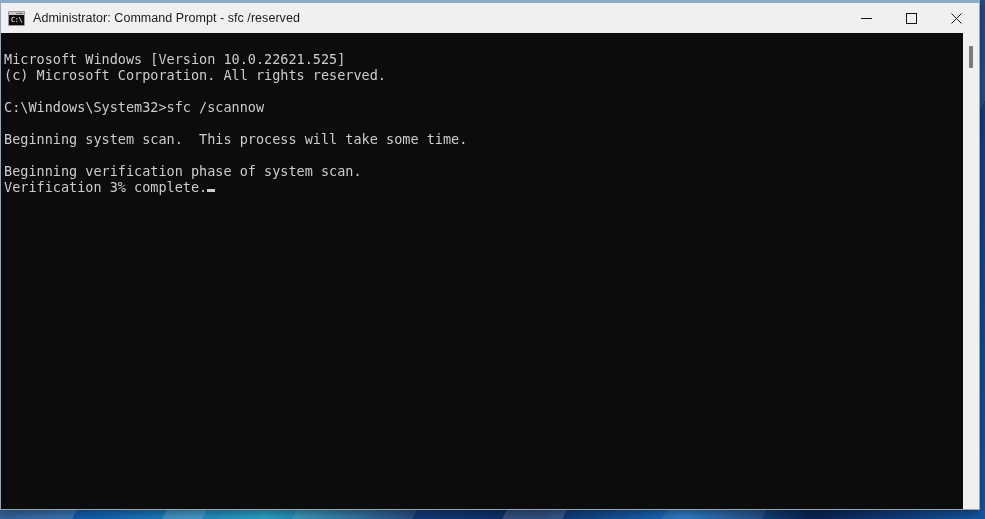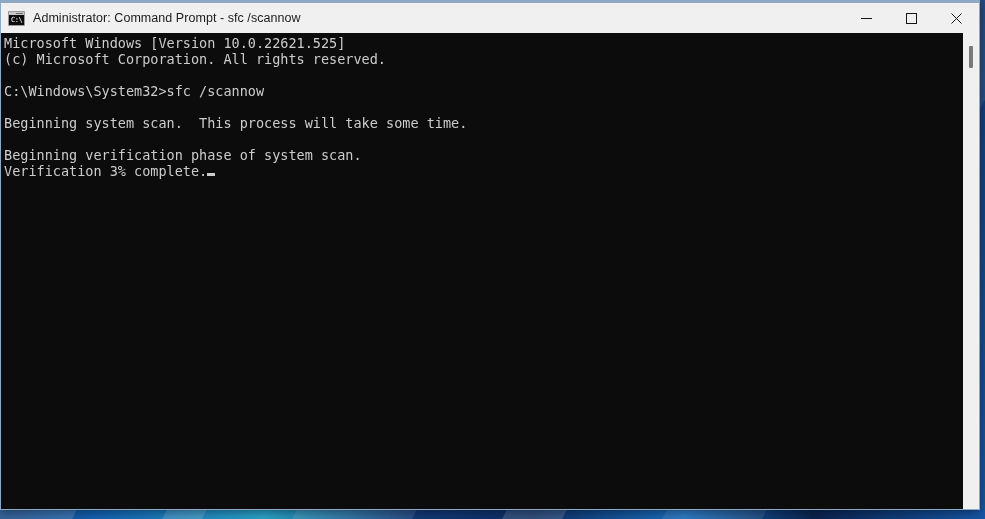--- a/index.html
+++ b/index.html
@@ -119,21 +119,21 @@
   
   #console-body {
     position: relative;
     height: 477px;
     background: #0c0c0c;
     overflow: hidden;
   }
   #console-text {
     position: absolute;
     left: 3px;
-    top: 2px;
+    top: 18px;
     margin: 0;
     font-family: "DejaVu Sans Mono", monospace;
     font-size: 13.5px;
     line-height: 16px;
     color: #ccc;
     white-space: pre;
     letter-spacing: 0px;
   }
   #cursor {
     display: inline-block;
@@ -176,21 +176,21 @@
   <div class="streak" style="left:800px; top:0; width:100px; height:519px; background:rgba(255,255,255,0.09);"></div>
 </div>
 
 <div id="console-window">
 
   <div id="titlebar">
     <div id="app-icon">
       <div class="bar"></div>
       <div class="glyph">C:\</div>
     </div>
-    <div id="window-title">Administrator: Command Prompt - sfc  /scannow</div>
+    <div id="window-title">Administrator: Command Prompt - sfc  /reserved</div>
 
     <div id="window-controls">
       <div class="wc-btn">
         <svg width="11" height="11" viewBox="0 0 11 11">
           <line x1="0" y1="5.5" x2="11" y2="5.5"></line>
         </svg>
       </div>
       <div class="wc-btn">
         <svg width="11" height="11" viewBox="0 0 11 11">
           <rect x="0.5" y="0.5" width="10" height="10"></rect>

